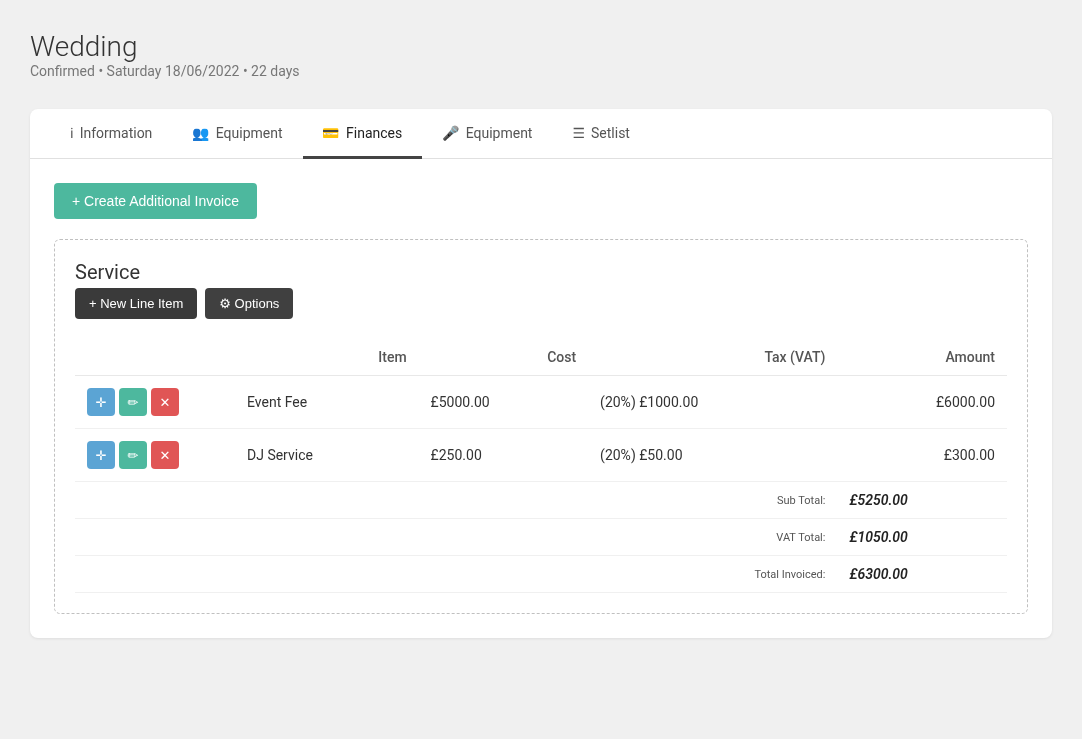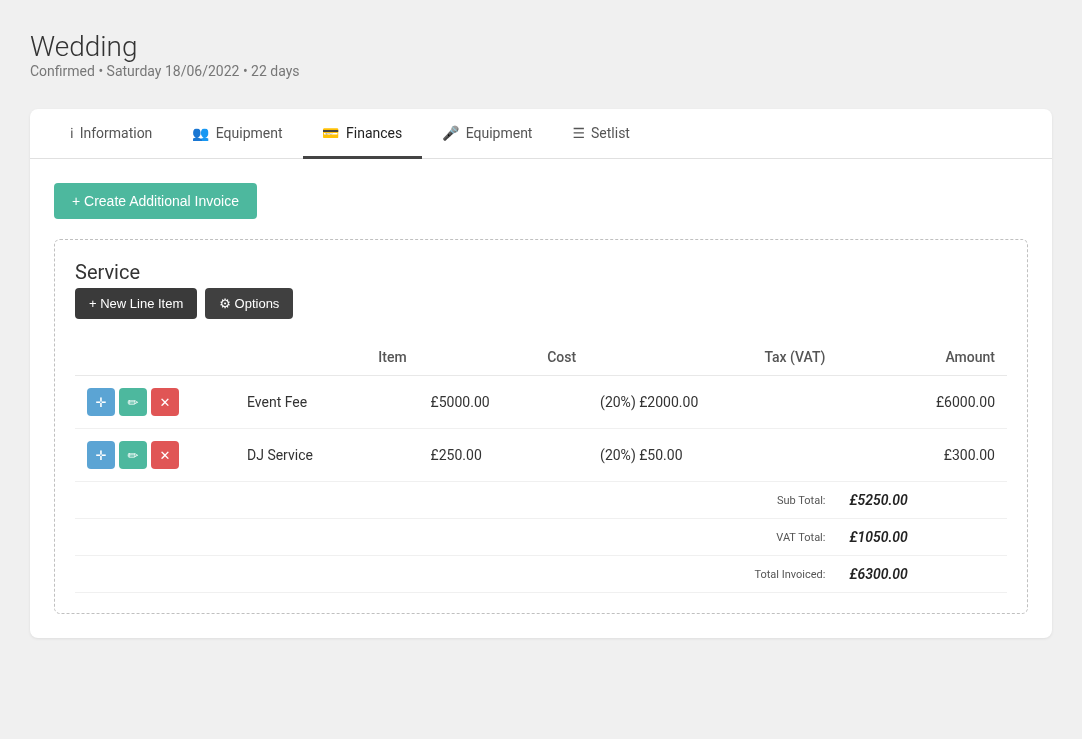--- a/index.html
+++ b/index.html
@@ -232,21 +232,21 @@
           <tr>
             <td>
               <div class="row-actions">
                 <button class="action-btn move" title="Move">✛</button>
                 <button class="action-btn edit" title="Edit">✏</button>
                 <button class="action-btn delete" title="Delete">✕</button>
               </div>
             </td>
             <td>Event Fee</td>
             <td>£5000.00</td>
-            <td>(20%) £2000.00</td>
+            <td>(20%) £1000.00</td>
             <td class="right">£6000.00</td>
           </tr>
 
           <tr>
             <td>
               <div class="row-actions">
                 <button class="action-btn move" title="Move">✛</button>
                 <button class="action-btn edit" title="Edit">✏</button>
                 <button class="action-btn delete" title="Delete">✕</button>
               </div>

